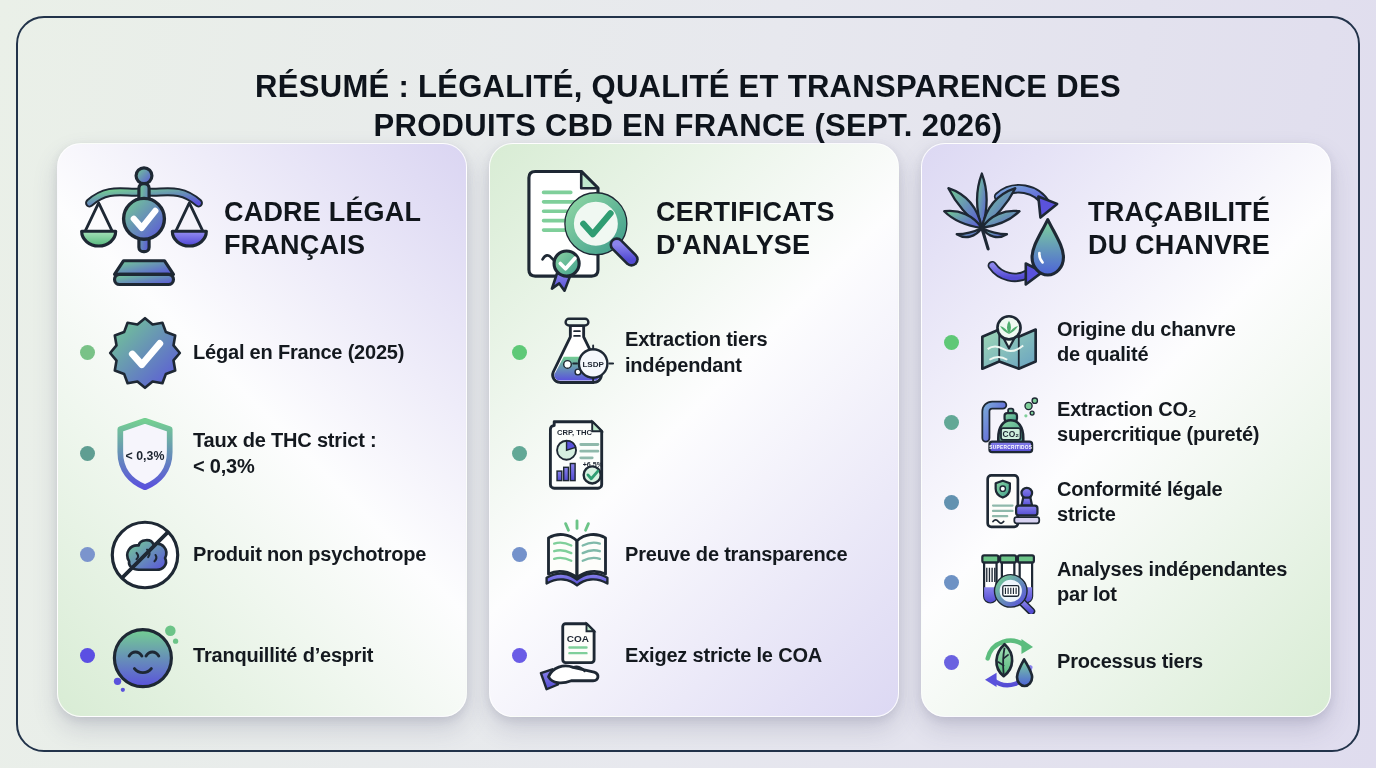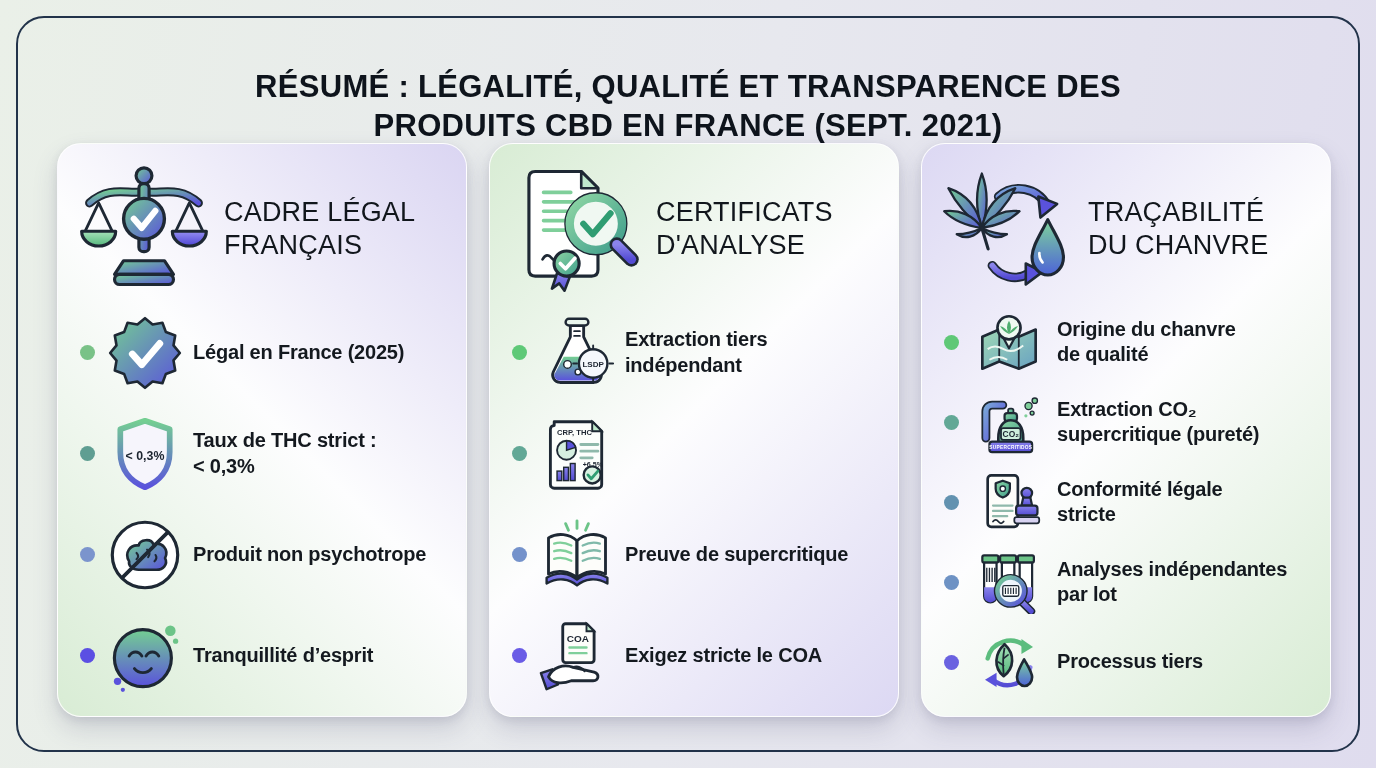--- a/index.html
+++ b/index.html
@@ -18,21 +18,21 @@
   .card{
     width:410px;height:574px;border-radius:24px;box-sizing:border-box;
     border:1.5px solid rgba(255,255,255,.85);
     box-shadow:0 12px 24px rgba(70,70,110,.18),0 3px 8px rgba(70,70,110,.12);
   }
   .card.c1{background:linear-gradient(45deg,#d8ecd4 0%,#fdfdfe 52%,#dad5f2 100%);}
   .card.c2{background:linear-gradient(135deg,#d8ecd4 0%,#fdfdfe 48%,#dcd8f3 100%);}
   .card.c3{background:linear-gradient(135deg,#dcd8f3 0%,#fdfdfe 48%,#d8ecd4 100%);}
   .card-header{display:flex;align-items:center;gap:12px;padding:22px 12px 0 18px;height:148px;box-sizing:border-box;}
   .card-header svg{width:136px;height:136px;flex:0 0 auto;}
-  .card-title{font-size:27px;font-weight:400;line-height:1.22;letter-spacing:.2px;white-space:pre;color:#11161c;}
+  .card-title{font-size:27px;font-weight:700;line-height:1.22;letter-spacing:.2px;white-space:pre;color:#11161c;}
   .items{padding:10px 4px 0 22px;}
   .item{display:flex;align-items:center;}
   .c1 .item,.c2 .item{height:101px;}
   .c3 .item{height:80px;}
   .bullet{width:15px;height:15px;border-radius:50%;flex:0 0 auto;}
   .item-icon{width:84px;display:flex;justify-content:center;align-items:flex-start;margin-left:8px;flex:0 0 auto;}
   .c1 .item-icon svg,.c2 .item-icon svg{width:76px;height:76px;}
   .c3 .item-icon svg{width:64px;height:64px;}
   .item-text{font-size:20px;font-weight:700;line-height:1.27;letter-spacing:-0.2px;margin-left:6px;white-space:pre;color:#14191f;}
   svg text{font-family:"Liberation Sans",sans-serif;}
@@ -77,21 +77,21 @@
     <linearGradient id="bi" x1="0" y1="0" x2="1" y2="1">
         <stop offset="0" stop-color="#79a5d8"></stop>
         <stop offset="1" stop-color="#5a52dc"></stop>
       </linearGradient>
   </defs>
 </svg>
 
 <div class="frame"></div>
 
 <h1 class="page-title">RÉSUMÉ : LÉGALITÉ, QUALITÉ ET TRANSPARENCE DES
-PRODUITS CBD EN FRANCE (SEPT. 2021)</h1>
+PRODUITS CBD EN FRANCE (SEPT. 2026)</h1>
 
 <div class="cards">
 
   <section class="card c1">
     <div class="card-header">
       <svg viewBox="0 0 120 120">
         <g stroke="#1e2834" stroke-linecap="round" stroke-linejoin="round">
           <path d="M12 37 C30 21 46 30 60 27 C74 30 90 21 108 37" fill="none" stroke-width="8"></path>
           <path d="M12 37 C30 21 46 30 60 27 C74 30 90 21 108 37" fill="none" stroke="url(#gi)" stroke-width="4.5"></path>
           <path d="M20 37 L8 62 M20 37 L32 62" fill="none" stroke-width="2.5"></path>
@@ -224,21 +224,21 @@
           <svg viewBox="0 0 80 80">
             <path d="M40 4 v8 M28 7 l3 7 M52 7 l-3 7" stroke="#6cc488" stroke-width="3" stroke-linecap="round"></path>
             <path d="M8 64 C20 57 32 59 40 66 C48 59 60 57 72 64 V70 C60 63 48 65 40 72 C32 65 20 63 8 70 Z" fill="url(#ii)" stroke="#1e2834" stroke-width="2.5" stroke-linejoin="round"></path>
             <path d="M10 22 C20 16 32 18 40 25 V64 C32 57 20 55 10 60 Z" fill="#fdfdfa" stroke="#1e2834" stroke-width="3" stroke-linejoin="round"></path>
             <path d="M70 22 C60 16 48 18 40 25 V64 C48 57 60 55 70 60 Z" fill="#fdfdfa" stroke="#1e2834" stroke-width="3" stroke-linejoin="round"></path>
             <path d="M16 28 c6 -2 12 -1 18 2 M16 36 c6 -2 12 -1 18 2 M16 44 c6 -2 12 -1 18 2" fill="none" stroke="#7fcf9a" stroke-width="2.5" stroke-linecap="round"></path>
             <path d="M64 28 c-6 -2 -12 -1 -18 2 M64 36 c-6 -2 -12 -1 -18 2 M64 44 c-6 -2 -12 -1 -18 2" fill="none" stroke="#7fb9a9" stroke-width="2.5" stroke-linecap="round"></path>
             <path d="M40 25 V64" stroke="#1e2834" stroke-width="2.5"></path>
           </svg>
         </span>
-        <span class="item-text">Preuve de supercritique</span>
+        <span class="item-text">Preuve de transparence</span>
       </div>
       <div class="item">
         <span class="bullet" style="background: rgb(106, 92, 230);"></span>
         <span class="item-icon">
           <svg viewBox="0 0 80 80">
             <path d="M28 6 h22 l8 8 v30 a3 3 0 0 1 -3 3 h-27 a3 3 0 0 1 -3 -3 v-35 a3 3 0 0 1 3 -3 z" fill="#fdfdfa" stroke="#1e2834" stroke-width="3" stroke-linejoin="round"></path>
             <path d="M50 6 l8 8 h-8 z" fill="#bfe8cc" stroke="#1e2834" stroke-width="2"></path>
             <text x="41" y="25" text-anchor="middle" font-size="10.5" font-weight="bold" fill="#1c2430">COA</text>
             <path d="M32 31 h18 M32 37 h18" stroke="#7fcf9a" stroke-width="2.5" stroke-linecap="round"></path>
             <path d="M2 58 l12 -4 6 16 -12 5 z" fill="url(#ii)" stroke="#1e2834" stroke-width="2.5" stroke-linejoin="round"></path>

